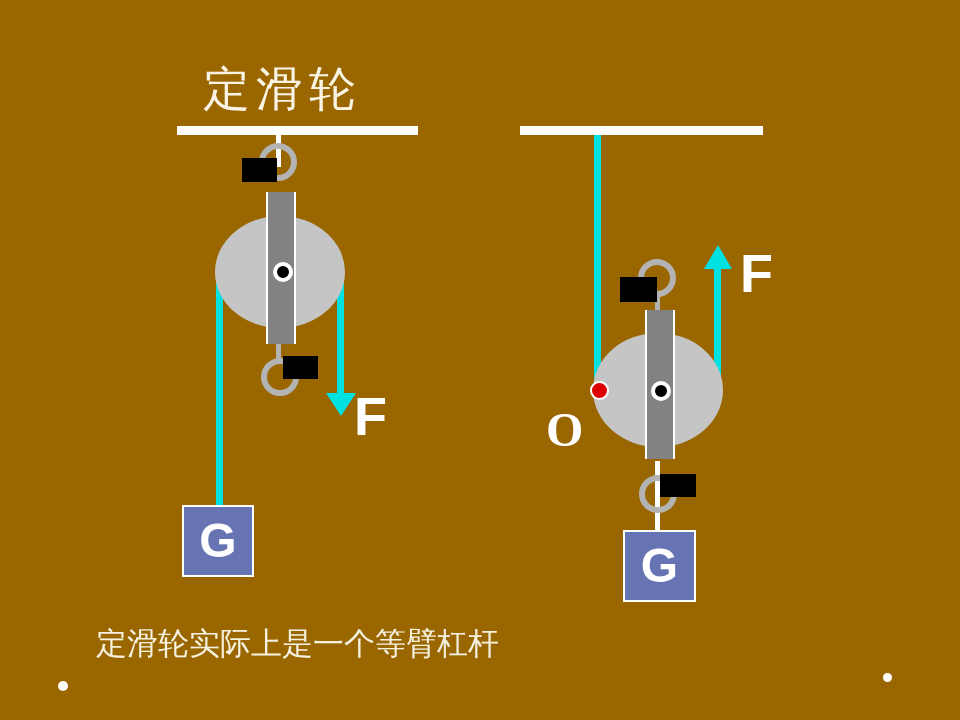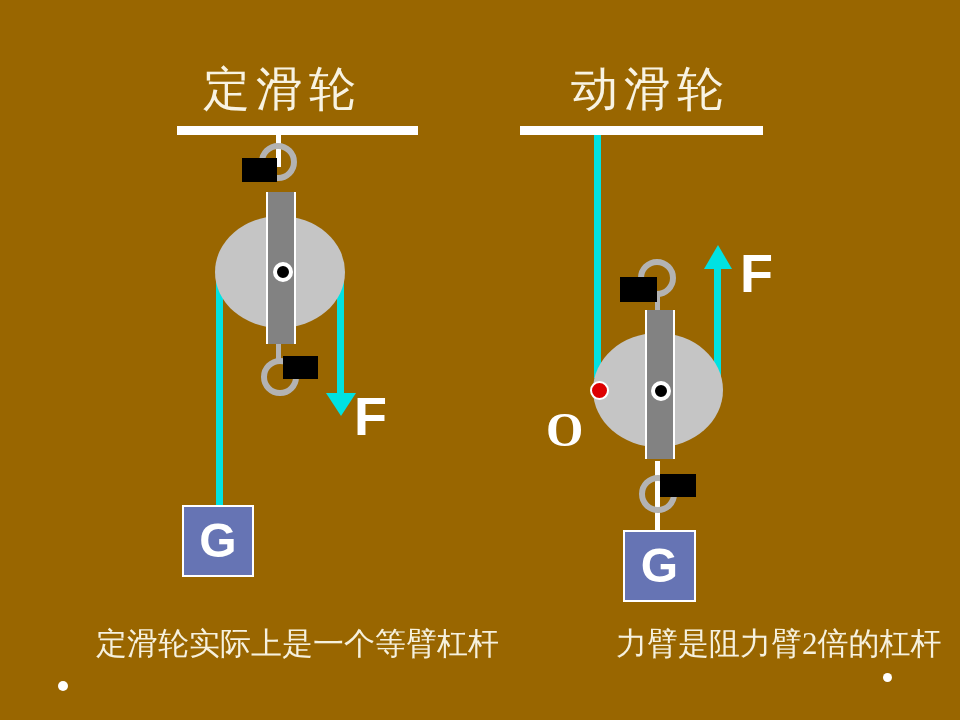--- a/index.html
+++ b/index.html
@@ -159,21 +159,20 @@
 
   <div class="abs force-label" style="left:354px;top:389px;">F</div>
 
   <div class="abs gbox" style="left:182px;top:505px;">
     <span>G</span>
   </div>
 
   <div class="abs caption" style="left:60px;top:624px;">定滑轮实际上是一个等臂杠杆</div>
   <div class="abs dot-white" style="left:58px;top:681px;width:10px;height:10px;"></div>
 
-  <div class="abs title" style="left:571px;top:58px;">动滑轮</div>
 
   <div class="abs ceiling" style="left:520px;top:126px;width:243px;"></div>
 
   <div class="abs rope" style="left:594px;top:135px;height:243px;"></div>
 
   <div class="abs rope" style="left:714px;top:266px;height:120px;"></div>
   <div class="abs arrowhead-up" style="left:704px;top:245px;"></div>
 
   <div class="abs ring" style="left:638px;top:259px;"></div>
   <div class="abs clamp" style="left:620px;top:277px;width:37px;height:25px;"></div>
@@ -188,17 +187,16 @@
   <div class="abs force-label" style="left:740px;top:246px;">F</div>
 
   <div class="abs stem-white" style="left:655px;top:461px;height:69px;"></div>
   <div class="abs ring" style="left:639px;top:475px;"></div>
   <div class="abs clamp" style="left:660px;top:474px;width:36px;height:23px;"></div>
   <div class="abs gbox" style="left:623px;top:530px;width:69px;height:68px;">
     <span>G</span>
   </div>
 
   <div class="abs caption" style="left:580px;top:624px;">
-    <div>力臂是阻力臂2倍的杠杆</div>
   </div>
   <div class="abs dot-white" style="left:883px;top:673px;width:9px;height:9px;"></div>
 
 </div>
 
 </body></html>

